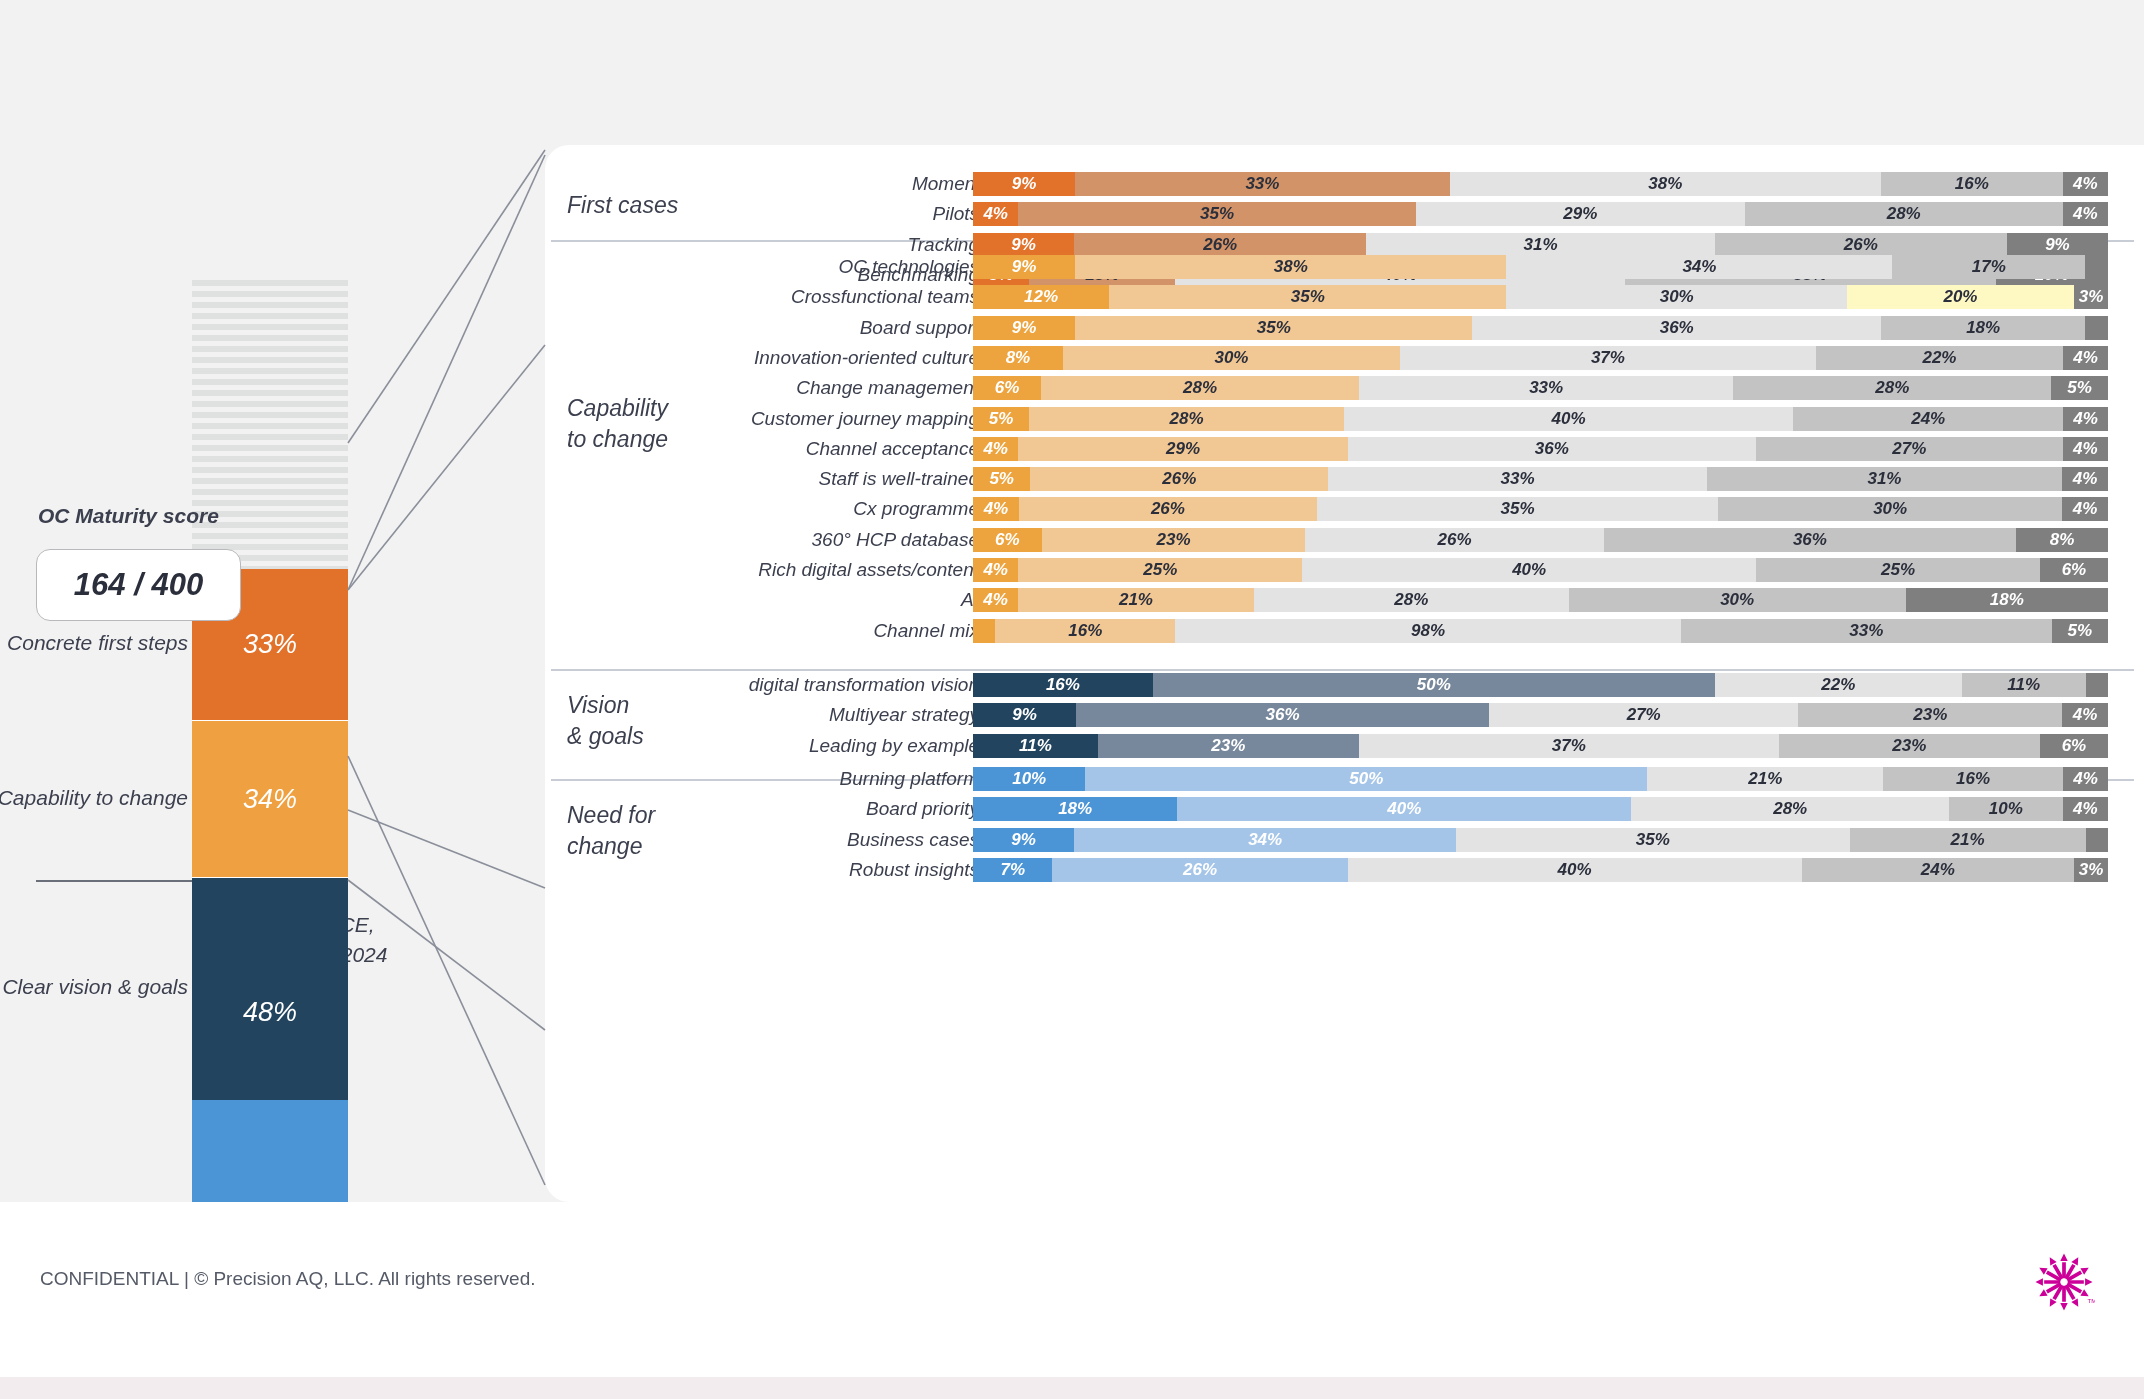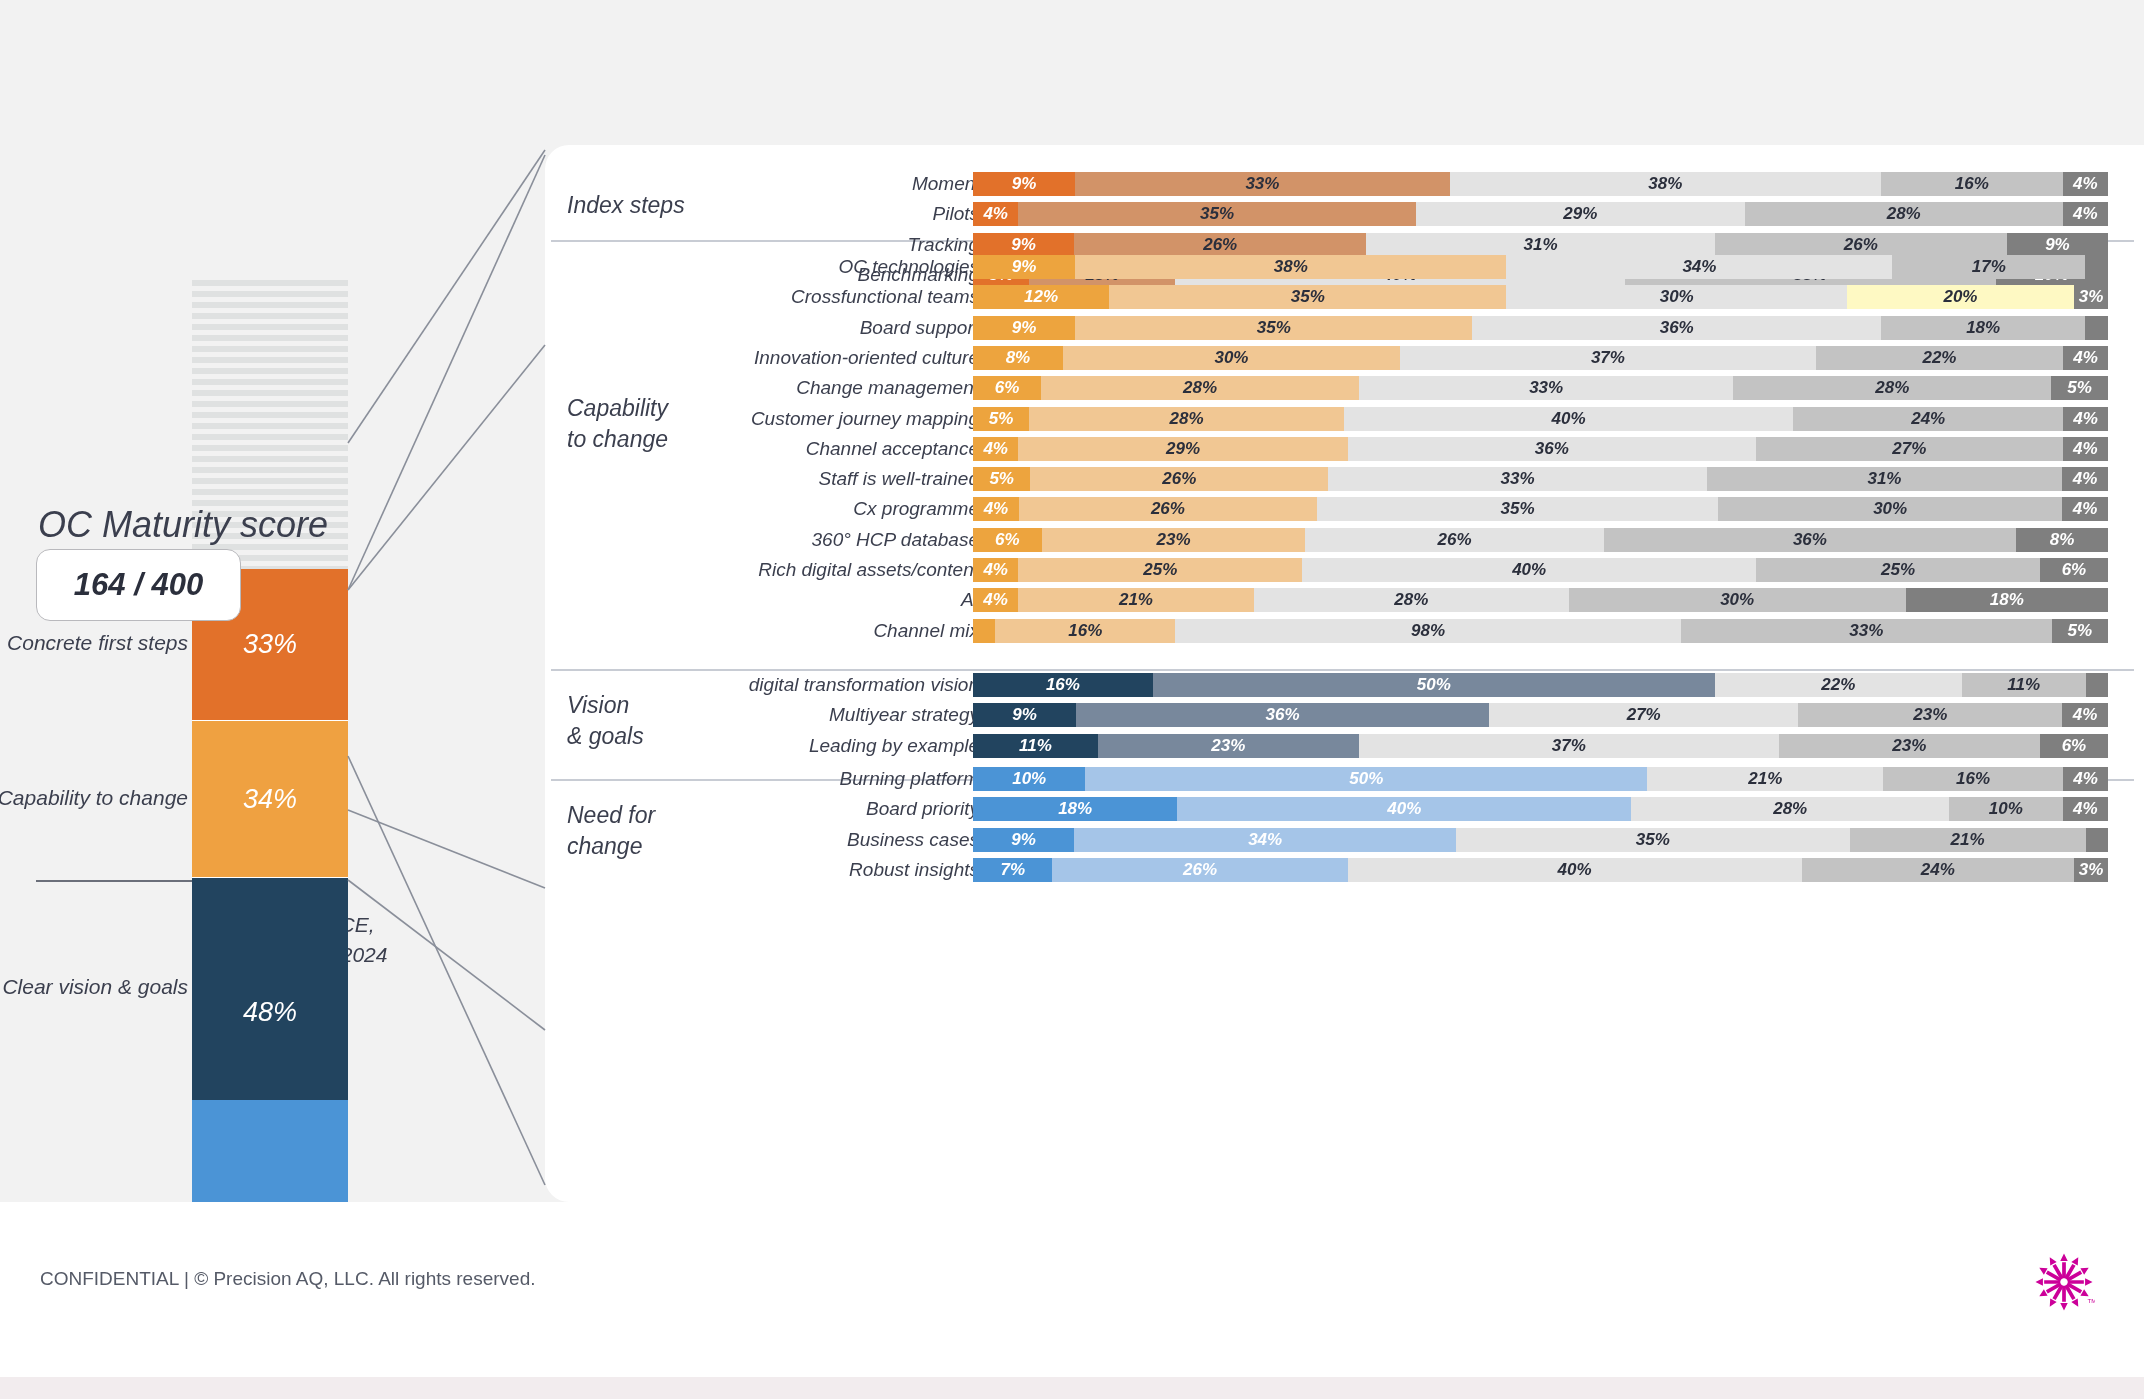--- a/index.html
+++ b/index.html
@@ -26,23 +26,23 @@
   
   #left-panel {
     position: absolute;
     left: 0; top: 126px;
     width: 548px; height: 1076px;
     background: #f2f2f2;
   }
   #score-label {
     position: absolute;
     left: 38px; top: 378px;
-    font-size: 36px;
-    font-style: italic;
-    font-weight: normal;
+    font-size: 21px;
+    font-style: italic;
+    font-weight: bold;
     color: #3b3f4e;
     white-space: nowrap;
   }
   #score-box {
     position: absolute;
     left: 36px; top: 423px;
     width: 205px; height: 72px;
     background: #ffffff;
     border: 1.5px solid #b9b9bd;
     border-radius: 14px;
@@ -227,21 +227,21 @@
         <span>49%</span>
       </div>
       <div class="seg-label" style="top: 1073px;">Need for change</div>
     </div>
 
   <div id="chart-panel">
       <div class="section-divider" style="top: 95px;"></div>
       <div class="section-divider" style="top: 524px;"></div>
       <div class="section-divider" style="top: 634px;"></div>
       <div class="group-label" style="top: 45px;">
-        <div>Index steps</div>
+        <div>First cases</div>
       </div>
       <div class="row" style="top: 27px; width: 1599px;">
         <div class="row-label" style="right: 1137px; text-align: right;">Momentum</div>
         <div class="bar">
           <div class="cell" style="flex: 9 0 0%; background: rgb(226, 113, 42); color: rgb(255, 255, 255);">9%</div>
           <div class="cell" style="flex: 33 0 0%; background: rgb(210, 147, 104); color: rgb(43, 47, 60);">33%</div>
           <div class="cell" style="flex: 38 0 0%; background: rgb(227, 227, 227); color: rgb(43, 47, 60);">38%</div>
           <div class="cell" style="flex: 16 0 0%; background: rgb(195, 195, 195); color: rgb(43, 47, 60);">16%</div>
           <div class="cell" style="flex: 4 0 0%; background: rgb(127, 127, 127); color: rgb(255, 255, 255);">4%</div>
         </div>

